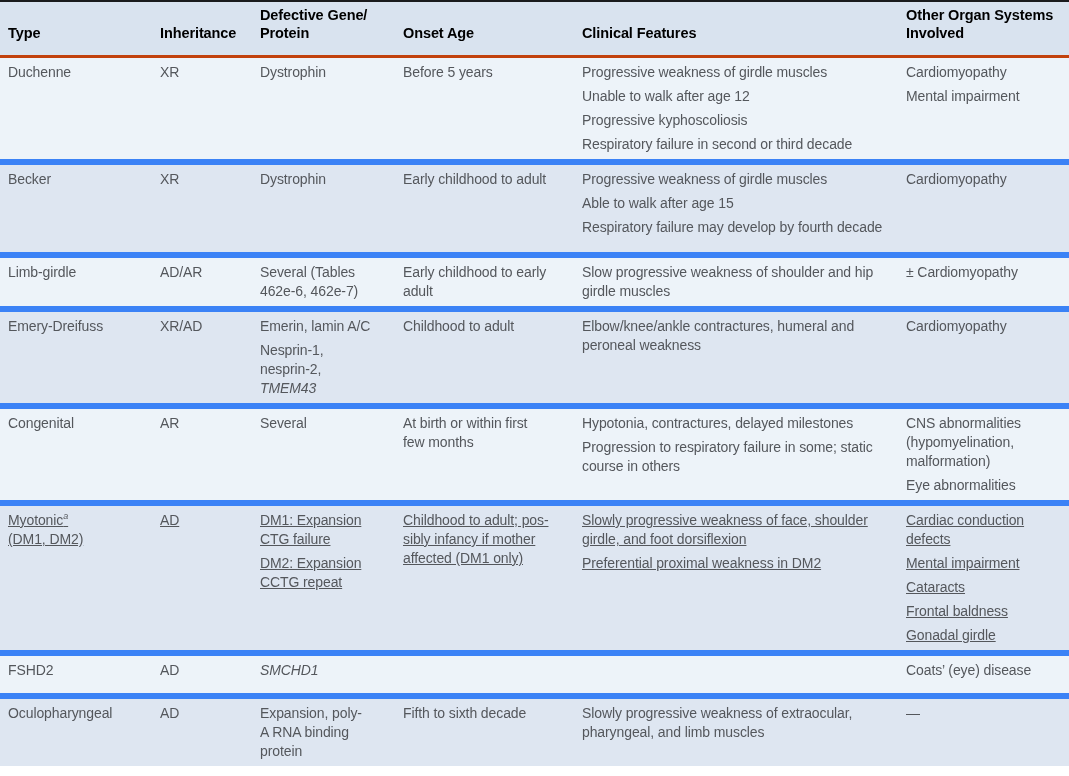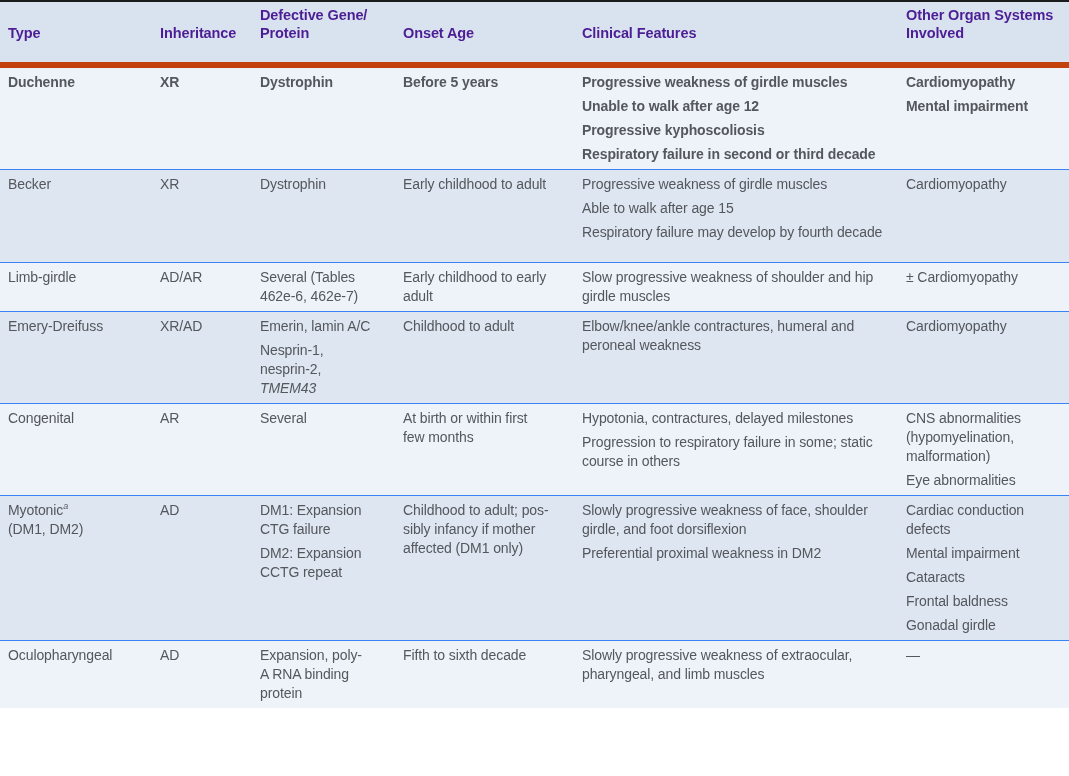--- a/index.html
+++ b/index.html
@@ -10,40 +10,40 @@
   }
   .page{width:1069px;height:776px;}
   table{
     width:1069px;border-collapse:separate;border-spacing:0;table-layout:fixed;
   }
   col.c1{width:152px}col.c2{width:100px}col.c3{width:143px}
   col.c4{width:179px}col.c5{width:324px}col.c6{width:171px}
   thead tr{height:47px;}
   th{
     vertical-align:bottom;text-align:left;
-    background:#d9e3ef;color:#4c1d95;
+    background:#d9e3ef;color:#000000;
     font-size:14.5px;line-height:18px;font-weight:bold;
-    padding:4px 4px 20px 8px;
-    border-top:2px solid #1a1b1d;border-bottom:6px solid #c2410c;
+    padding:4px 4px 13px 8px;
+    border-top:2px solid #1a1b1d;border-bottom:3px solid #c2410c;
   }
   td{
     vertical-align:top;text-align:left;
     font-size:14px;line-height:19px;
     padding:5px 4px 0 8px;
-    border-top:1px solid #3b82f6;
-  }
-  tbody tr:first-child td{border-top:none;font-weight:bold;}
+    border-top:6px solid #3b82f6;
+  }
+  tbody tr:first-child td{border-top:none;}
   tbody tr:nth-child(odd) td{background:#edf3f9;}
   tbody tr:nth-child(even) td{background:#dee6f1;}
   tbody tr:nth-child(1){height:99px;}
   tbody tr:nth-child(2){height:93px;}
   tbody tr:nth-child(3){height:43px;}
   tbody tr:nth-child(4){height:87px;}
   tbody tr:nth-child(5){height:87px;padding-left:40px;}
-  tbody tr:nth-child(6){height:140px;}
+  tbody tr:nth-child(6){height:140px;text-decoration:underline;}
   tbody tr:nth-child(7){height:43px;}
   tbody tr:nth-child(8){height:25px;}
   tbody tr:nth-child(9){height:61px;font-style:italic;}
   .cp{margin:0 0 5px 0;}
   sup{font-size:9px;line-height:0;vertical-align:super;}
   i{font-style:italic;}
   .footer{background:#ffffff;padding:9px 10px 0 3px;}
 </style>
 </head>
 <body>
@@ -199,20 +199,36 @@
           <td>
             <p class="cp">Cardiac conduction defects</p>
             <p class="cp">Mental impairment</p>
             <p class="cp">Cataracts</p>
             <p class="cp">Frontal baldness</p>
             <p class="cp">Gonadal girdle</p>
           </td>
         </tr>
         <tr>
           <td>
+            <p class="cp">FSHD2</p>
+          </td>
+          <td>
+            <p class="cp">AD</p>
+          </td>
+          <td>
+            <p class="cp"><i>SMCHD1</i></p>
+          </td>
+          <td></td>
+          <td></td>
+          <td>
+            <p class="cp">Coats’ (eye) disease</p>
+          </td>
+        </tr>
+        <tr>
+          <td>
             <p class="cp">Oculopharyngeal</p>
           </td>
           <td>
             <p class="cp">AD</p>
           </td>
           <td>
             <p class="cp">Expansion, poly-<br>A RNA binding<br>protein</p>
           </td>
           <td>
             <p class="cp">Fifth to sixth decade</p>

